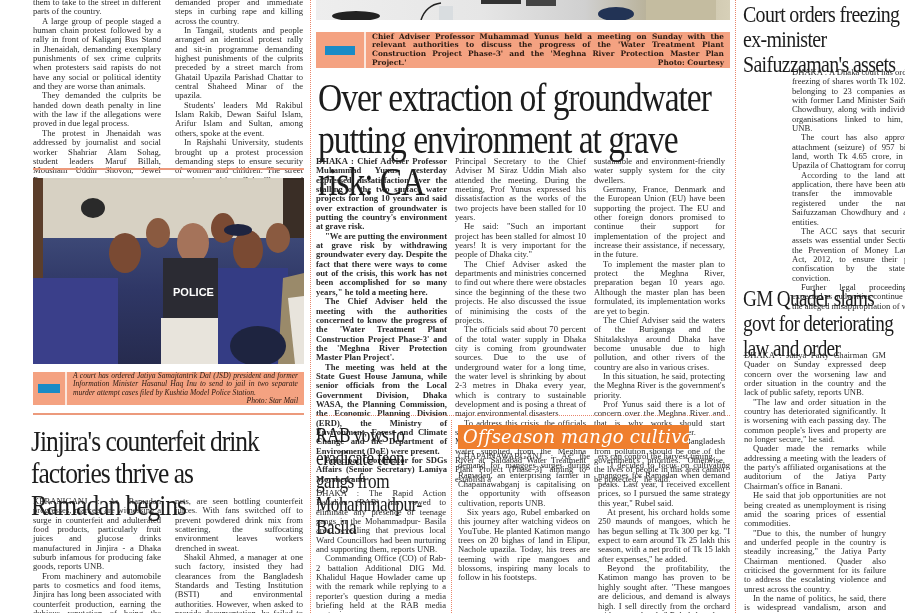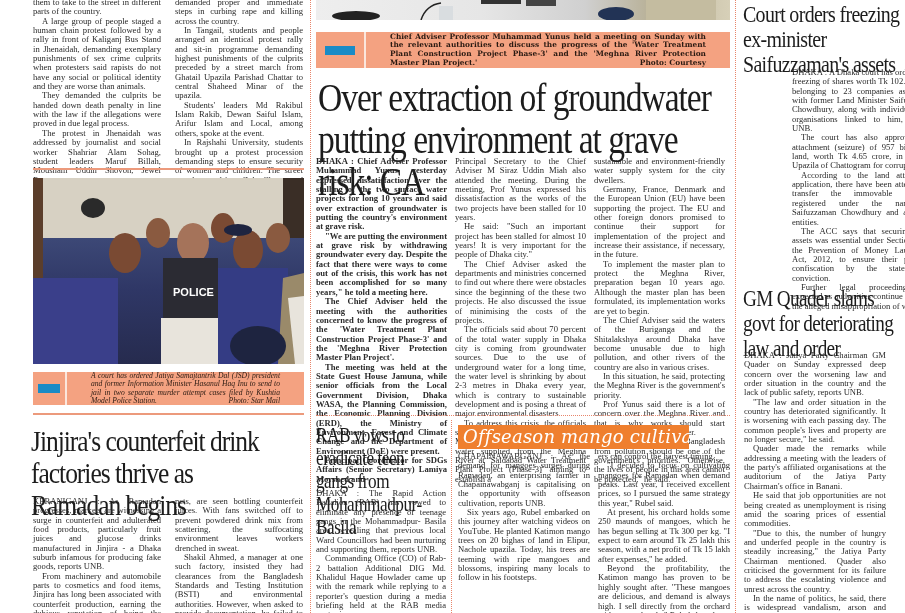--- a/index.html
+++ b/index.html
@@ -12,39 +12,39 @@
 
   .vsep { position: absolute; border-left: 1px dotted #e8856a; }
   .hsep-dot { position: absolute; border-top: 1.5px dotted #e8856a; }
   .hsep-solid { position: absolute; height: 2px; background: #ec9a7c; }
 
   .headline { font-family: "Liberation Serif", "DejaVu Serif", serif; color: #1c1c1c; letter-spacing: -1.2px; font-weight: normal; transform-origin: left top; }
 
   .caption-box { position: absolute; background: #f4a281; display: flex; align-items: center; }
   .caption-marker { width: 34px; height: 100%; border-right: 2px solid #fbe6dc; display: flex; align-items: center; justify-content: center; flex-shrink: 0; }
   .caption-marker span { display: block; width: 22px; height: 9px; background: #1a8bc6; }
-  .caption-text { padding: 2px 24px; font-family: "DejaVu Serif", serif; font-size: 7.4px; line-height: 8.6px; color: #2b1a12; text-align: justify; }
+  .caption-text { padding: 2px 6px; font-family: "DejaVu Serif", serif; font-size: 7.4px; line-height: 8.6px; color: #2b1a12; text-align: justify; }
   .caption-text .credit { float: right; }
 
   .photo { position: absolute; overflow: hidden; }
 </style>
 </head>
 <body>
 
 <div>
   <div class="col-text" style="position:absolute; left:33px; top:-2px; width:128px;">
       <p class="first">them to take to the street in different parts of the country.</p>
       <p>A large group of people staged a human chain protest followed by a rally in front of Kaliganj Bus Stand in Jhenaidah, demanding exemplary punishments of sex crime culprits when protesters said rapists do not have any social or political identity and they are worse than animals.</p>
       <p>They demanded the culprits be handed down death penalty in line with the law if the allegations were proved in due legal process.</p>
       <p>The protest in Jhenaidah was addressed by journalist and social worker Shahriar Alam Sohag, student leaders Maruf Billah, Mousham Uddin Shovon, Jewel Rana,</p>
     </div>
   <div class="col-text" style="position:absolute; left:175px; top:-2px; width:128px;">
       <p class="first">demanded proper and immediate steps in curbing rape and killing across the country.</p>
       <p>In Tangail, students and people arranged an identical protest rally and sit-in programme demanding highest punishments of the culprits preceded by a street march from Ghatail Upazila Parishad Chattar to central Shaheed Minar of the upazila.</p>
-      <p>Students' leaders Md Rakibul Islam Rakib, Dewan Saiful Islam, Arifur Islam and Local, among others, spoke at the event.</p>
+      <p>Students' leaders Md Rakibul Islam Rakib, Dewan Saiful Islam, Arifur Islam and Sultan, among others, spoke at the event.</p>
       <p>In Rajshahi University, students brought up a protest procession demanding steps to ensure security of women and children. The street march started from Zoha Chattar and ended at the same venue after parading different streets on the campus.</p>
     </div>
 </div>
 <div class="hsep-solid" style="left:33px; top:168px; width:271px;"></div>
 
 <div class="photo" style="left:33px; top:178px; width:271px; height:186px; background: linear-gradient(180deg,#c9c3b4 0%,#bdb4a3 28%,#3e4a78 29%,#2f3766 60%,#262b4e 100%);">
   <svg width="271" height="186" viewBox="0 0 271 186">
     <rect x="0" y="0" width="271" height="60" fill="#d7d1c3"></rect>
     <rect x="250" y="0" width="21" height="60" fill="#3a2e26"></rect>
     <rect x="0" y="0" width="10" height="186" fill="#5b3e2b"></rect>

